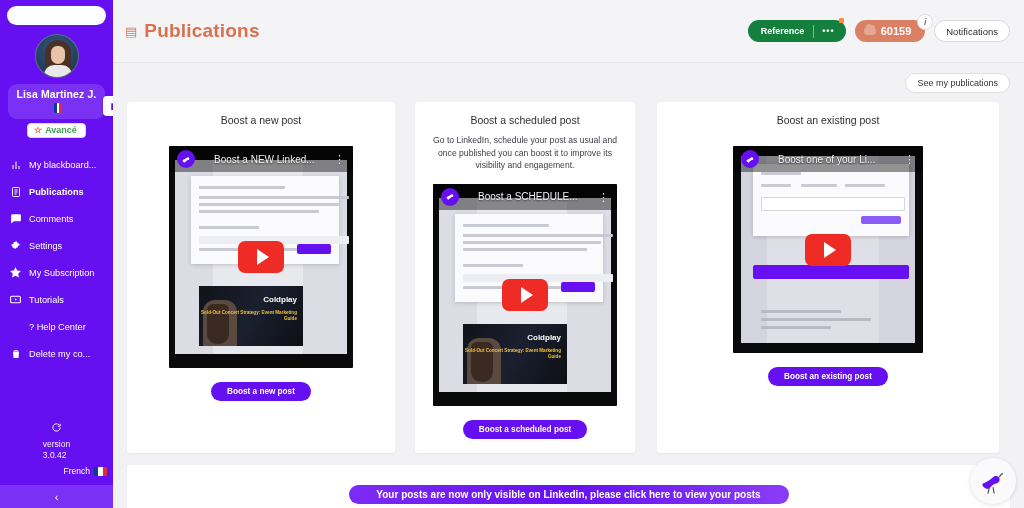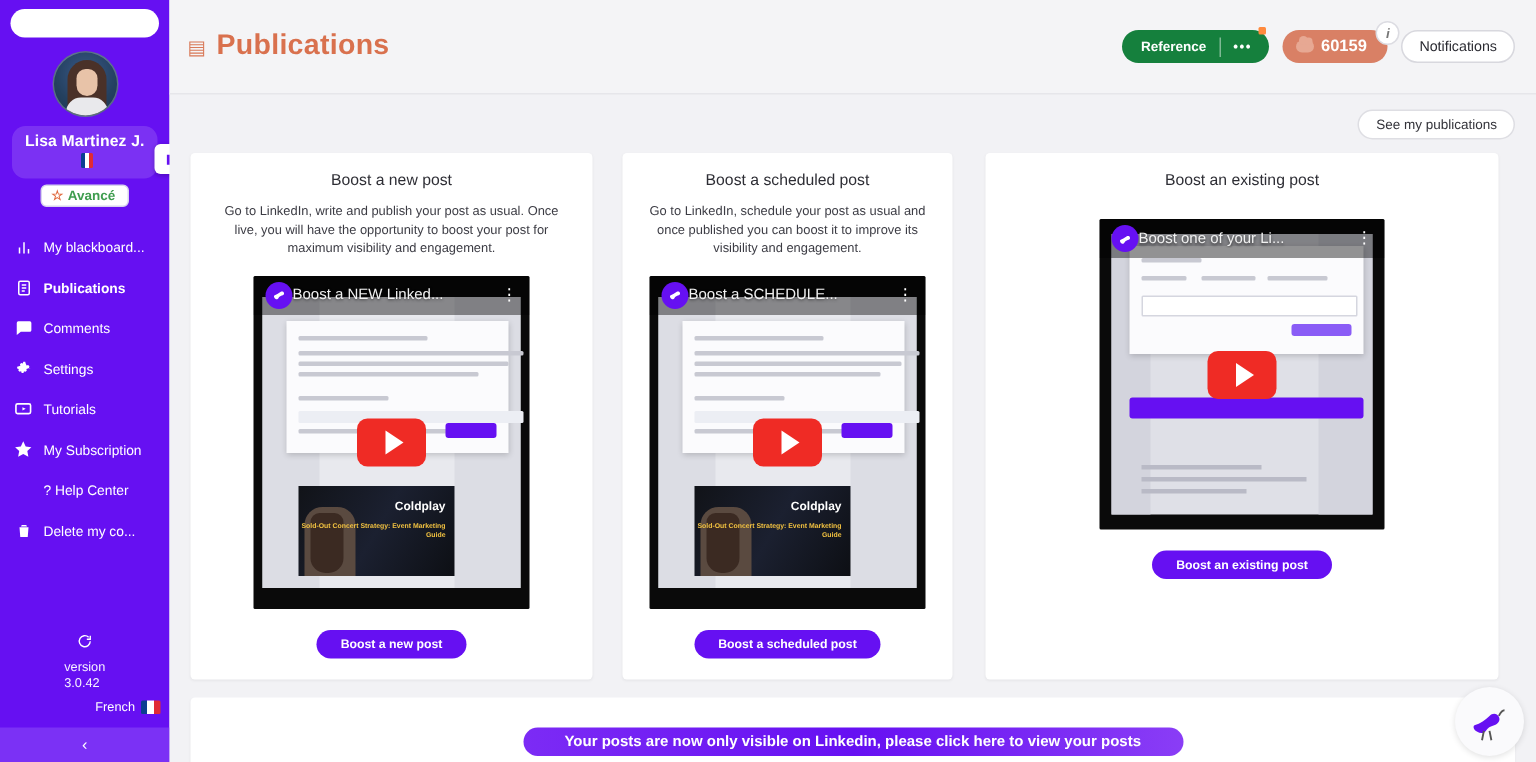--- a/index.html
+++ b/index.html
@@ -191,21 +191,21 @@
   .vpurple { position:absolute; background:#6610f2; border-radius:2px; }
   .vimg {
     position:absolute; left:30px; right:50px; bottom:22px; height:60px;
     background: linear-gradient(120deg,#111318 0%, #1b2030 50%, #0d0f14 100%);
   }
   .vimg .ctitle { position:absolute; right:6px; top:10px; color:#fff; font-size:8px; font-weight:700; text-align:right; line-height:8px; }
   .vimg .csub { position:absolute; right:6px; top:24px; color:#f0c040; font-size:4.6px; font-weight:700; text-align:right; line-height:6px; }
   .vimg .guitar { position:absolute; left:8px; bottom:2px; width:22px; height:40px; background:#3b2a22; border-radius:6px 6px 10px 10px; }
   .vimg .person { position:absolute; left:4px; bottom:0; width:34px; height:46px; background:#5a4a40; border-radius:12px 12px 0 0; }
 
-  .vtopbar { position:absolute; left:0; right:0; top:0; height:26px; background: rgba(0,0,0,.42); display:flex; align-items:center; gap:0; padding:0 8px; }
+  .vtopbar { position:absolute; left:0; right:0; top:0; height:26px; background: rgba(0,0,0,.42); display:flex; align-items:center; gap:19px; padding:0 8px; }
   .vlogo { width:18px;height:18px;border-radius:50%;background:#6610f2; position:relative; flex:0 0 18px; display:flex;align-items:center;justify-content:center;}
   .vtitle { color:#f1f1f1; font-size:10px; font-weight:400; white-space:nowrap; overflow:hidden; text-overflow:ellipsis; flex:1 1 auto; text-shadow:0 1px 2px rgba(0,0,0,.6); }
   .vkebab { color:#fff; font-size:11px; letter-spacing:0; line-height:6px; flex:0 0 auto; }
   .vplay {
     position:absolute; left:50%; top:50%; transform: translate(-50%,-50%);
     width: 46px; height: 32px; border-radius: 7px; background:#ef2b25;
     display:flex; align-items:center; justify-content:center;
   }
   .vplay .tri { width:0;height:0;border-left:12px solid #fff;border-top:8px solid transparent;border-bottom:8px solid transparent; margin-left:3px;}
 
@@ -297,34 +297,34 @@
       <div class="sb-item">
         <span class="sb-ic">
           <svg width="13" height="13" viewBox="0 0 24 24" fill="#fff">
               <path d="M12 8a4 4 0 1 0 0 8 4 4 0 0 0 0-8zm9 4l-2-.6.6-1.9-1.6-1.6-1.9.6L15 6l-.6-2h-2.3L11.4 6l-1.9-.6L7.9 7l.6 1.9L6.6 9.5 4.5 10v2.3l2 .6-.6 1.9 1.6 1.6 1.9-.6.6 2h2.3l.6-2 1.9.6 1.6-1.6-.6-1.9 2-.6V12z"></path>
             </svg>
         </span>
         <span>Settings</span>
       </div>
       <div class="sb-item">
         <span class="sb-ic">
+          <svg width="13" height="13" viewBox="0 0 24 24" fill="#fff">
+              <path d="M12 2l3 6.5 7 .9-5 4.8 1.3 7L12 17.8 5.7 21.2 7 14.2 2 9.4l7-.9z"></path>
+            </svg>
+        </span>
+        <span>My Subscription</span>
+      </div>
+      <div class="sb-item">
+        <span class="sb-ic">
           <svg width="13" height="13" viewBox="0 0 24 24" fill="none" stroke="#fff" stroke-width="2">
               <rect x="3" y="6" width="18" height="12" rx="2"></rect>
               <path d="M11 10l4 2-4 2z" fill="#fff" stroke="none"></path>
             </svg>
         </span>
         <span>Tutorials</span>
-      </div>
-      <div class="sb-item">
-        <span class="sb-ic">
-          <svg width="13" height="13" viewBox="0 0 24 24" fill="#fff">
-              <path d="M12 2l3 6.5 7 .9-5 4.8 1.3 7L12 17.8 5.7 21.2 7 14.2 2 9.4l7-.9z"></path>
-            </svg>
-        </span>
-        <span>My Subscription</span>
       </div>
       <div class="sb-item">
         <span class="sb-ic"></span>
         <span>? Help Center</span>
       </div>
       <div class="sb-item">
         <span class="sb-ic">
           <svg width="12" height="12" viewBox="0 0 24 24" fill="#fff">
               <path d="M6 7h12l-1 13H7L6 7zm3-3h6l1 2H8l1-2z"></path>
             </svg>
@@ -392,21 +392,20 @@
     <div class="subbar">
       <div class="btn-seepubs">
         <span>See my publications</span>
       </div>
     </div>
 
     <div class="cards">
 
       <section class="card c1">
         <h3>Boost a new post</h3>
-        <p>Go to LinkedIn, write and publish your post as usual. Once live, you will have the opportunity to boost your post for maximum visibility and engagement.</p>
         <div class="video">
           <div class="vshot">
             <div class="vbg"></div>
             <div class="vcol-l"></div>
             <div class="vcol-r"></div>
             <div class="vdialog">
               <div class="dl" style="left:8px;top:10px;width:86px;"></div>
               <div class="dl" style="left:8px;top:20px;width:150px;"></div>
               <div class="dl" style="left:8px;top:27px;width:140px;"></div>
               <div class="dl" style="left:8px;top:34px;width:120px;"></div>

